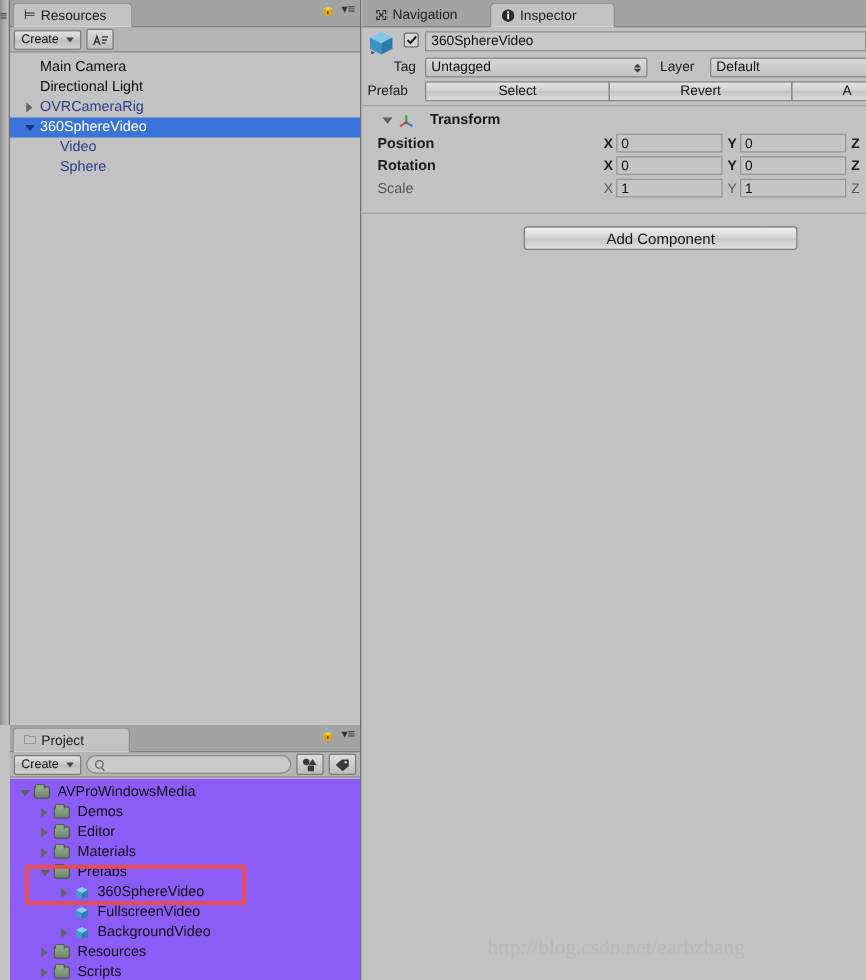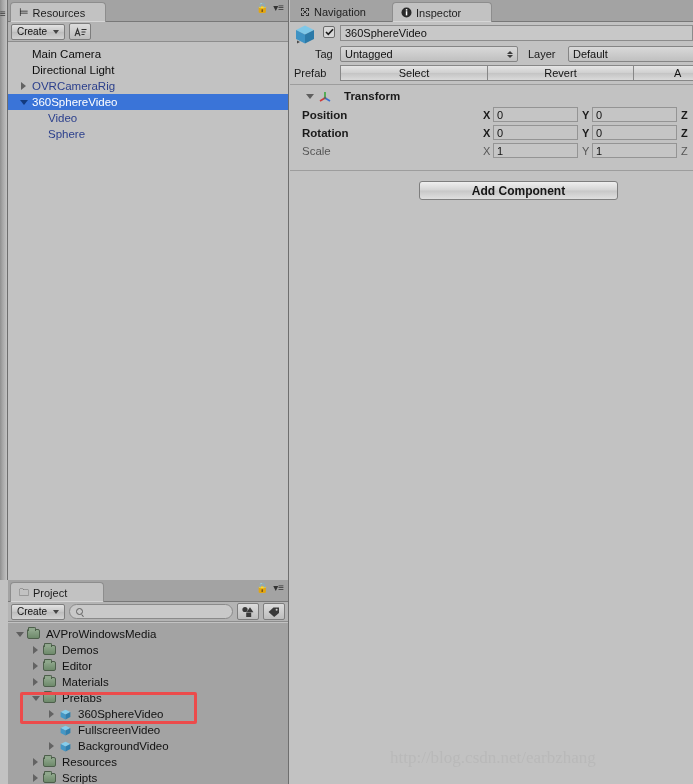--- a/index.html
+++ b/index.html
@@ -84,21 +84,21 @@
   }
   .iconbtn {
     width: 22px; height: 17px; flex: none;
     background: linear-gradient(to bottom,#dcdcdc,#bdbdbd);
     border: 1px solid #7d7d7d; border-radius: 2px;
     display: flex; align-items: center; justify-content: center; cursor: pointer;
   }
 
   
   .treebody { position: absolute; left: 0; width: 100%; background: #c2c2c2; overflow: hidden; }
-  .treebody.dark { background: #a3a3a3; }
+  .treebody.dark { background: #8b5cf6; }
   .row {
     height: 16px; display: flex; align-items: center;
     font-size: 11.5px; color: #0d0d0d; white-space: nowrap; cursor: default;
     position: relative;
   }
   .row.selected { background: #3a74d8; color: #fff; }
   .row .twisty {
     width: 11px; flex: none; display: flex; align-items: center; justify-content: center;
   }
   .tri-r { width:0;height:0;border-top:4px solid transparent;border-bottom:4px solid transparent;border-left:5px solid #636363; }
@@ -367,21 +367,21 @@
                 <span>1</span>
               </div>
               <span class="lbl dim" style="position: absolute; left: 391px; top: 3px; font-size: 11px;">Z</span>
             </div>
           </div>
       </div>
 
       <div class="divider" style="margin-top:10px;"></div>
 
       <div style="position:relative; height:40px;">
-        <div class="add-comp" style="position:absolute; left:129px; top:10px; width:199px;font-weight:bold;">
+        <div class="add-comp" style="position:absolute; left:129px; top:10px; width:219px;">
           <span>Add Component</span>
         </div>
       </div>
     </div>
 
     <div class="watermark" style="left:100px; top:748px; font-size:17px;">http://blog.csdn.net/earbzhang</div>
   </div>
 
   <div class="panel" style="left:8px; top:580px; width:281px; height:204px; border-right:1px solid #6e6e6e;">
 

